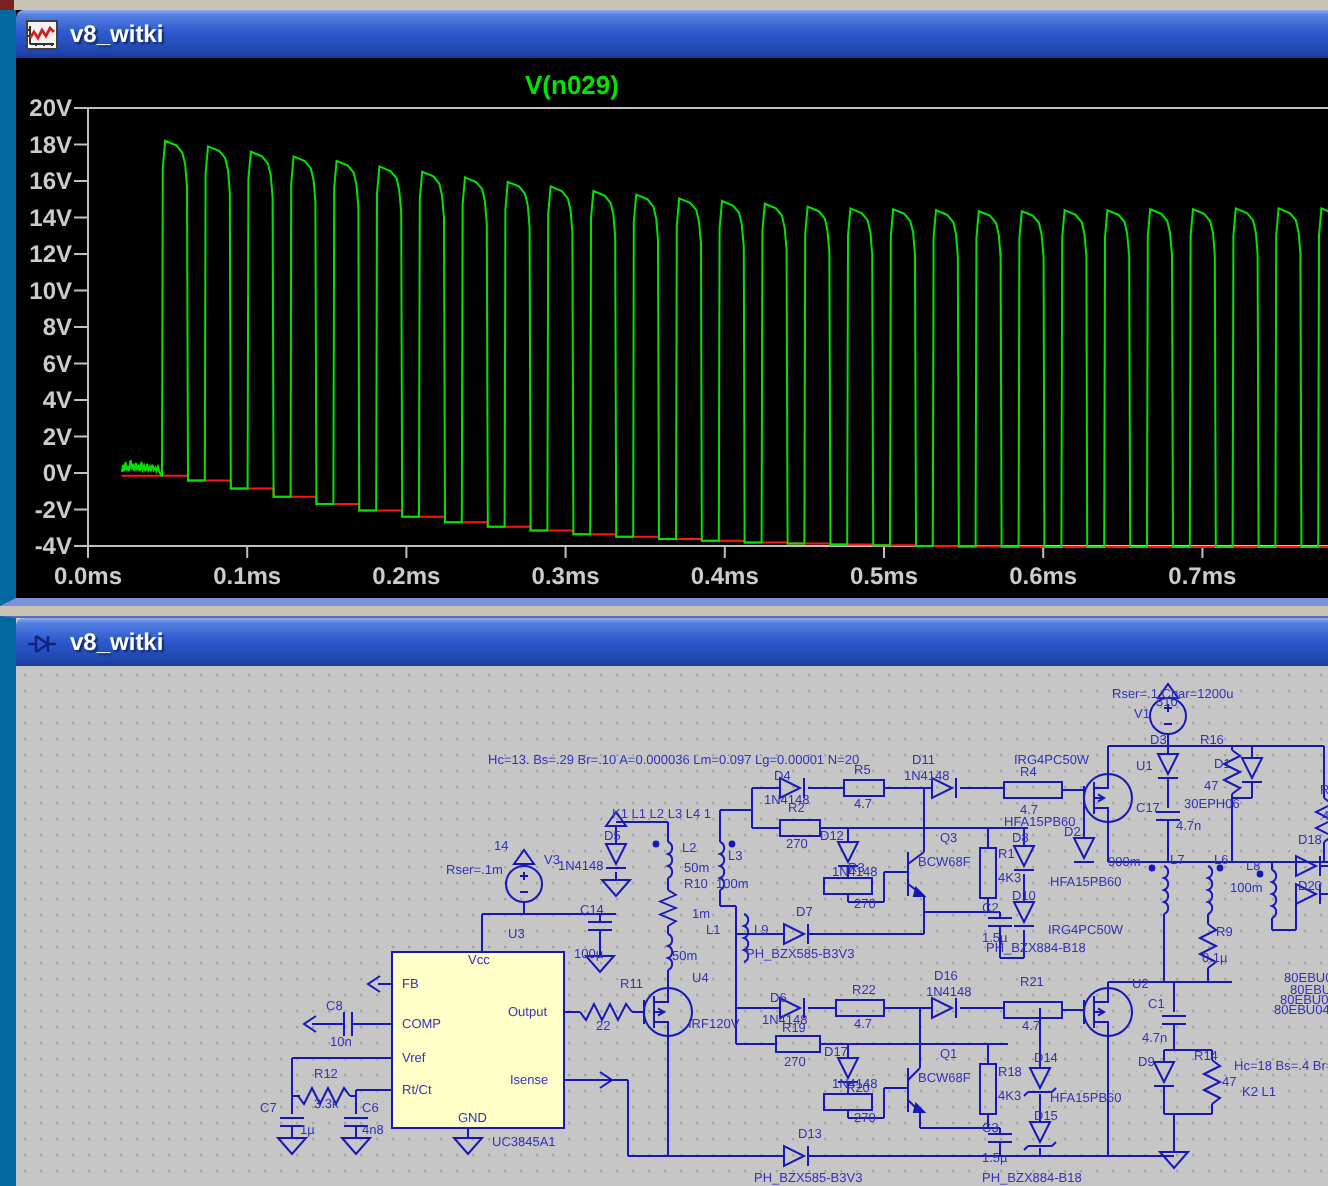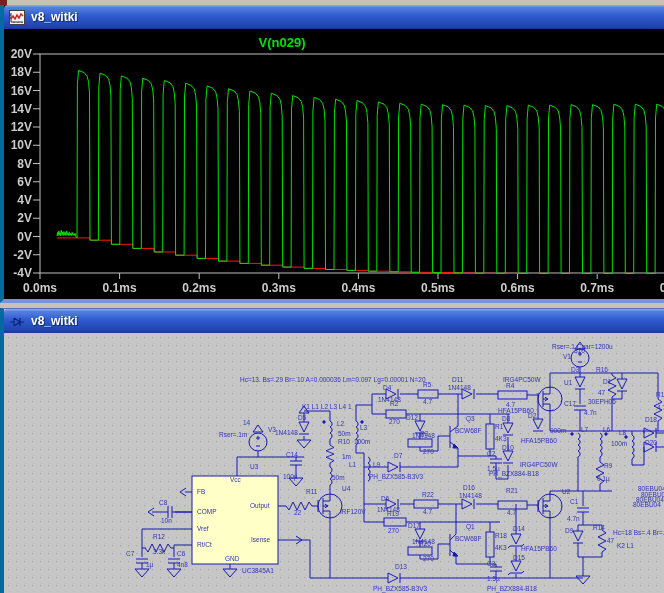--- a/index.html
+++ b/index.html
@@ -1,21 +1,21 @@
 <!DOCTYPE html>
 <html><head>
 <meta charset="utf-8">
 <style>
   html,body{margin:0;padding:0;}
   body{width:664px;height:593px;overflow:hidden;position:relative;
        background:#c6c2b4;font-family:"Liberation Sans",sans-serif;}
   .top-strip{position:absolute;left:0;top:0;width:664px;height:5px;background:#c6c2b4;}
   .chip{position:absolute;left:0;top:0;width:7px;height:5px;background:#7a2020;}
   .win{position:absolute;left:0;width:664px;box-sizing:border-box;
-       border-left:4px solid #0369a1;background:#c6c6c6;}
+       border-left:8px solid #0369a1;background:#c6c6c6;}
   #wave-win{top:5px;height:298px;border-bottom:4px solid #7e90d6;background:#000;}
   #schem-win{top:308px;height:285px;border-top:1px solid #5a6cc0;}
   .titlebar{height:24px;display:flex;align-items:center;gap:6px;padding-left:5px;
        background:linear-gradient(180deg,#8fb0ee 0%,#5580e0 10%,#2f5bd0 45%,#1f44ac 90%,#1a3a96 100%);
        border-top-left-radius:4px;color:#fff;font-weight:bold;font-size:12px;
        text-shadow:1px 1px 1px #102a60;}
   .titlebar .ticon{width:16px;height:15px;flex:0 0 auto;}
   .body-area{position:relative;text-align:right;}
   svg text{font-family:"Liberation Sans",sans-serif;}
 </style>

